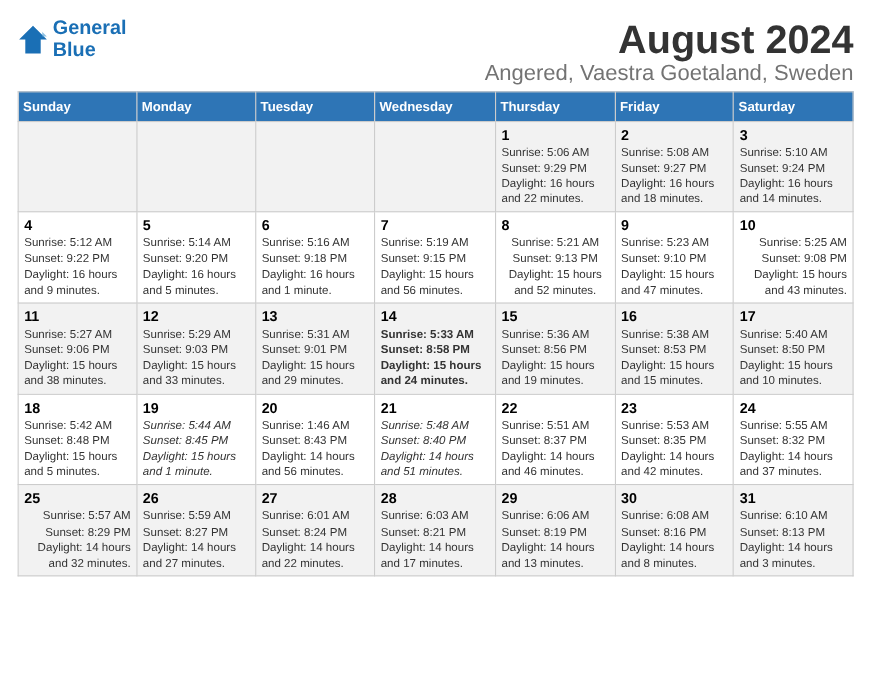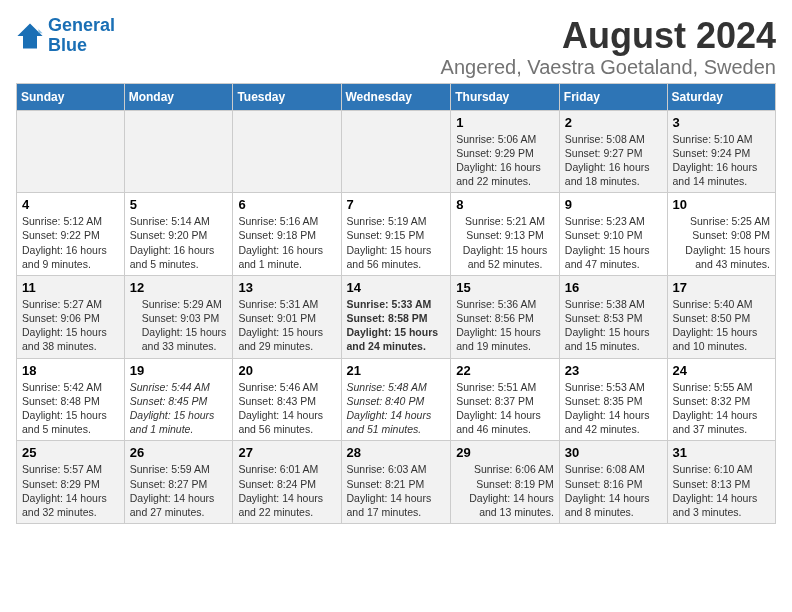--- a/index.html
+++ b/index.html
@@ -204,21 +204,21 @@
       <tr>
         <td>
           <span class="day-num">11</span>
           <div class="day-info" style="white-space: pre-line;">Sunrise: 5:27 AM
 Sunset: 9:06 PM
 Daylight: 15 hours
 and 38 minutes.</div>
         </td>
         <td>
           <span class="day-num">12</span>
-          <div class="day-info" style="white-space: pre-line; margin-left: 12px;">Sunrise: 5:29 AM
+          <div class="day-info" style="white-space: pre-line;">Sunrise: 5:29 AM
 Sunset: 9:03 PM
 Daylight: 15 hours
 and 33 minutes.</div>
         </td>
         <td>
           <span class="day-num">13</span>
           <div class="day-info" style="white-space: pre-line;">Sunrise: 5:31 AM
 Sunset: 9:01 PM
 Daylight: 15 hours
 and 29 minutes.</div>
@@ -262,21 +262,21 @@
         </td>
         <td>
           <span class="day-num">19</span>
           <div class="day-info" style="white-space: pre-line; font-style: italic;">Sunrise: 5:44 AM
 Sunset: 8:45 PM
 Daylight: 15 hours
 and 1 minute.</div>
         </td>
         <td>
           <span class="day-num">20</span>
-          <div class="day-info" style="white-space: pre-line;">Sunrise: 5:46 AM
+          <div class="day-info" style="white-space: pre-line;">Sunrise: 1:46 AM
 Sunset: 8:43 PM
 Daylight: 14 hours
 and 56 minutes.</div>
         </td>
         <td>
           <span class="day-num">21</span>
           <div class="day-info" style="white-space: pre-line; font-style: italic;">Sunrise: 5:48 AM
 Sunset: 8:40 PM
 Daylight: 14 hours
 and 51 minutes.</div>
@@ -299,21 +299,21 @@
           <span class="day-num">24</span>
           <div class="day-info" style="white-space: pre-line;">Sunrise: 5:55 AM
 Sunset: 8:32 PM
 Daylight: 14 hours
 and 37 minutes.</div>
         </td>
       </tr>
       <tr>
         <td>
           <span class="day-num">25</span>
-          <div class="day-info" style="white-space: pre-line;">Sunrise: 5:57 AM
+          <div class="day-info" style="white-space: pre-line; text-align: right;">Sunrise: 5:57 AM
 Sunset: 8:29 PM
 Daylight: 14 hours
 and 32 minutes.</div>
         </td>
         <td>
           <span class="day-num">26</span>
           <div class="day-info" style="white-space: pre-line;">Sunrise: 5:59 AM
 Sunset: 8:27 PM
 Daylight: 14 hours
 and 27 minutes.</div>
@@ -327,21 +327,21 @@
         </td>
         <td>
           <span class="day-num">28</span>
           <div class="day-info" style="white-space: pre-line;">Sunrise: 6:03 AM
 Sunset: 8:21 PM
 Daylight: 14 hours
 and 17 minutes.</div>
         </td>
         <td>
           <span class="day-num">29</span>
-          <div class="day-info" style="white-space: pre-line; text-align: right;">Sunrise: 6:06 AM
+          <div class="day-info" style="white-space: pre-line;">Sunrise: 6:06 AM
 Sunset: 8:19 PM
 Daylight: 14 hours
 and 13 minutes.</div>
         </td>
         <td>
           <span class="day-num">30</span>
           <div class="day-info" style="white-space: pre-line;">Sunrise: 6:08 AM
 Sunset: 8:16 PM
 Daylight: 14 hours
 and 8 minutes.</div>

